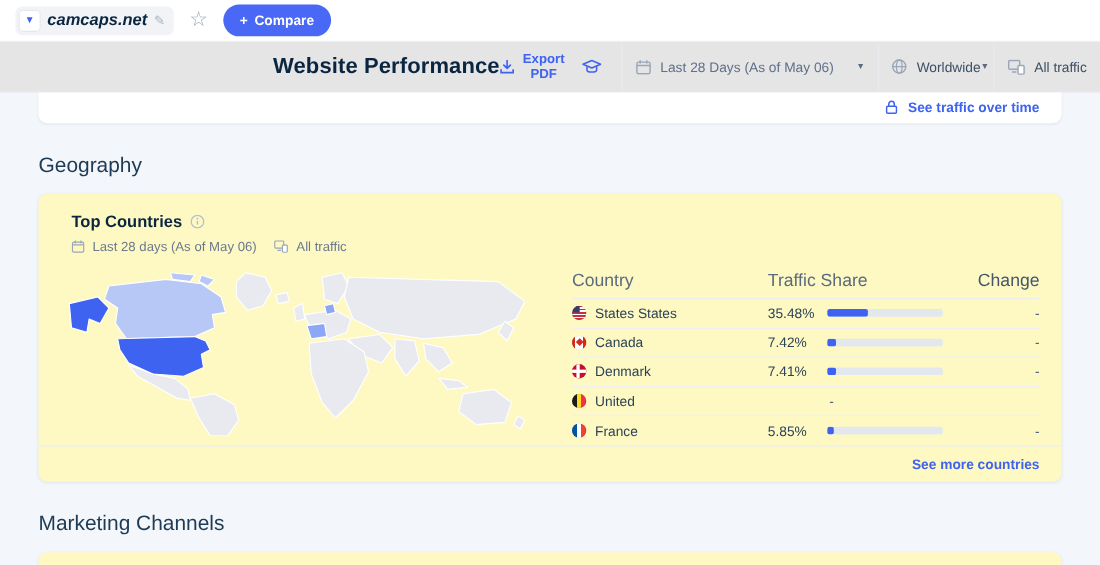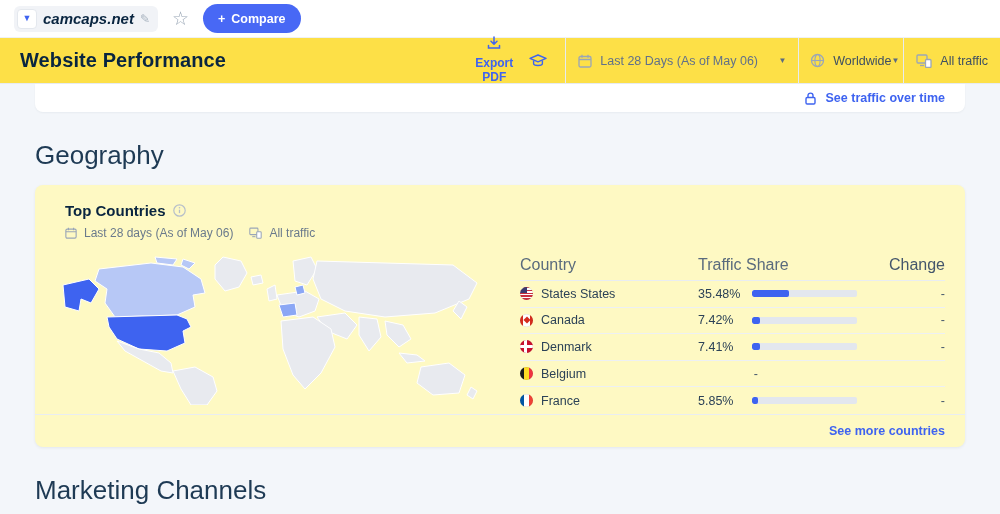--- a/index.html
+++ b/index.html
@@ -28,30 +28,30 @@
   .pencil { color:#a7b2bf; font-size:12px; cursor:pointer; }
   .star-btn { background:none; border:none; color:#9aa7b6; font-size:19px; line-height:1; cursor:pointer; padding:0 2px; }
   .compare-btn {
     background:#4868F5; color:#fff; border:none; border-radius:15px;
     height:29px; padding:0 15px; font-size:12.5px; font-weight:700;
     display:flex; align-items:center; gap:6px; cursor:pointer;
     font-family:"Liberation Sans", sans-serif;
   }
   
   .header {
-    height:46px; background:#fde047; border-bottom:1px solid #e7ebf0;
-    display:flex; align-items:center; justify-content:space-between;
+    height:46px; background:#e5e5e5; border-bottom:1px solid #e7ebf0;
+    display:flex; align-items:center; justify-content:flex-end;
     padding-left:20px;
   }
   .page-title { font-size:20px; font-weight:600; color:#092540; letter-spacing:.1px; }
   .controls { display:flex; align-items:center; height:100%; }
   .export-btn {
     display:flex; align-items:center; gap:7px; color:#3E63F0;
     font-size:12px; font-weight:700; line-height:1.15; text-align:center;
-    background:none; border:none; cursor:pointer; font-family:"Liberation Sans", sans-serif;flex-direction:column;
+    background:none; border:none; cursor:pointer; font-family:"Liberation Sans", sans-serif;
   }
   .gradcap { color:#3E63F0; margin:0 18px 0 16px; cursor:pointer; display:flex; }
   .vdiv { width:1px; height:100%; background:#e7ebf0; }
   .ctrl {
     display:flex; align-items:center; height:100%; cursor:pointer;
     font-size:12.5px; color:#60708a;
   }
   .ctrl-date { width:232px; padding:0 12px; justify-content:space-between; }
   .ctrl-region { width:104px; padding:0 11px; justify-content:space-between; color:#3d4f63; }
   .ctrl-traffic { padding:0 12px; gap:8px; color:#3d4f63; }
@@ -59,23 +59,23 @@
   .gray-ic { color:#9aa6b8; display:flex; }
   .caret { font-size:8px; color:#5b6b80; }
   
   .teaser-card {
     margin:0 35px; background:#fff; border-radius:0 0 8px 8px; height:28px;
     display:flex; justify-content:flex-end; align-items:center; padding:0 20px;
     box-shadow:0 1px 2px rgba(9,37,64,.05);
   }
   .blue-link {
     color:#3E63F0; font-size:12.5px; font-weight:700; display:flex;
-    gap:10px; align-items:center; text-decoration:none; cursor:pointer;
-  }
-  .section-title { font-size:26px; font-weight:500; color:#1e3a54; margin:28px 0 0 35px; }
+    gap:10px; text-decoration:none; cursor:pointer;
+  }
+  .section-title { font-size:19px; font-weight:500; color:#1e3a54; margin:28px 0 0 35px; }
   .card {
     margin:14px 35px 0; background:#fef9c3; border-radius:8px;
     box-shadow:0 1px 3px rgba(9,37,64,.07);
   }
   .card-head { padding:17px 30px 9px; }
   .card-title-row { display:flex; align-items:center; gap:7px; }
   .card-title { font-size:15px; font-weight:700; color:#092540; }
   .info-ic { color:#b6bfca; display:flex; cursor:pointer; }
   .card-sub { display:flex; align-items:center; gap:7px; color:#6a7a8c; font-size:12px; margin-top:7px; }
   .card-sub .sep { width:2px; }
@@ -303,21 +303,21 @@
               <span class="share-val">7.41%</span>
               <span class="bar-track" style="background:#E3E7EE">
                 <span class="bar-fill" style="width:7.41%;background:#3E63F0"></span>
               </span>
             </div>
             <div class="col-change">-</div>
           </div>
           <div class="t-row">
             <div class="col-country">
               <span class="flag flag-be"></span>
-              <span>Belgium</span>
+              <span>United</span>
             </div>
             <div class="col-change">-</div>
           </div>
           <div class="t-row">
             <div class="col-country">
               <span class="flag flag-fr"></span>
               <span>France</span>
             </div>
             <div class="col-share">
               <span class="share-val">5.85%</span>

